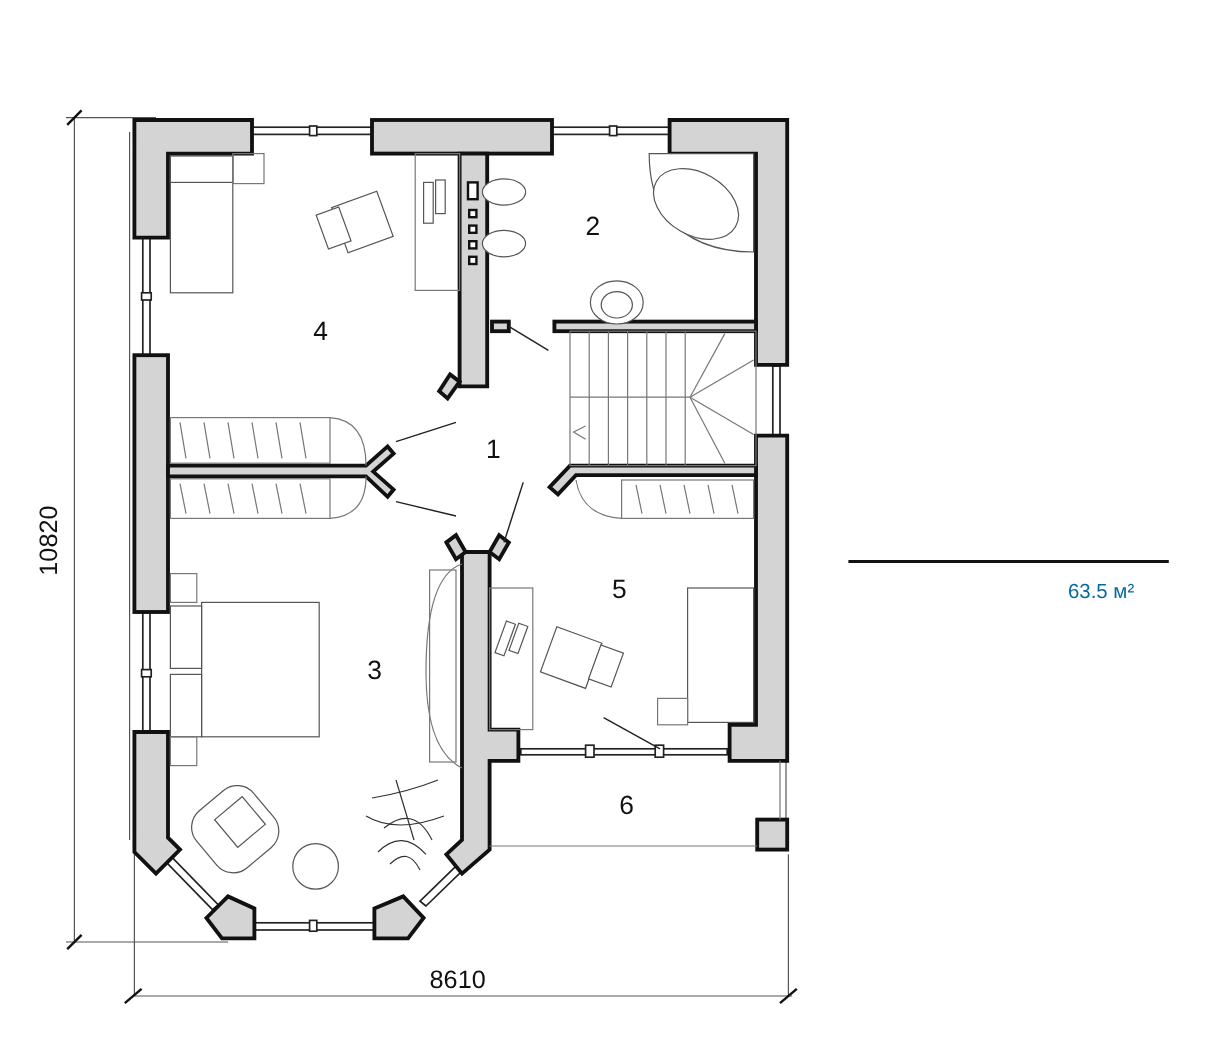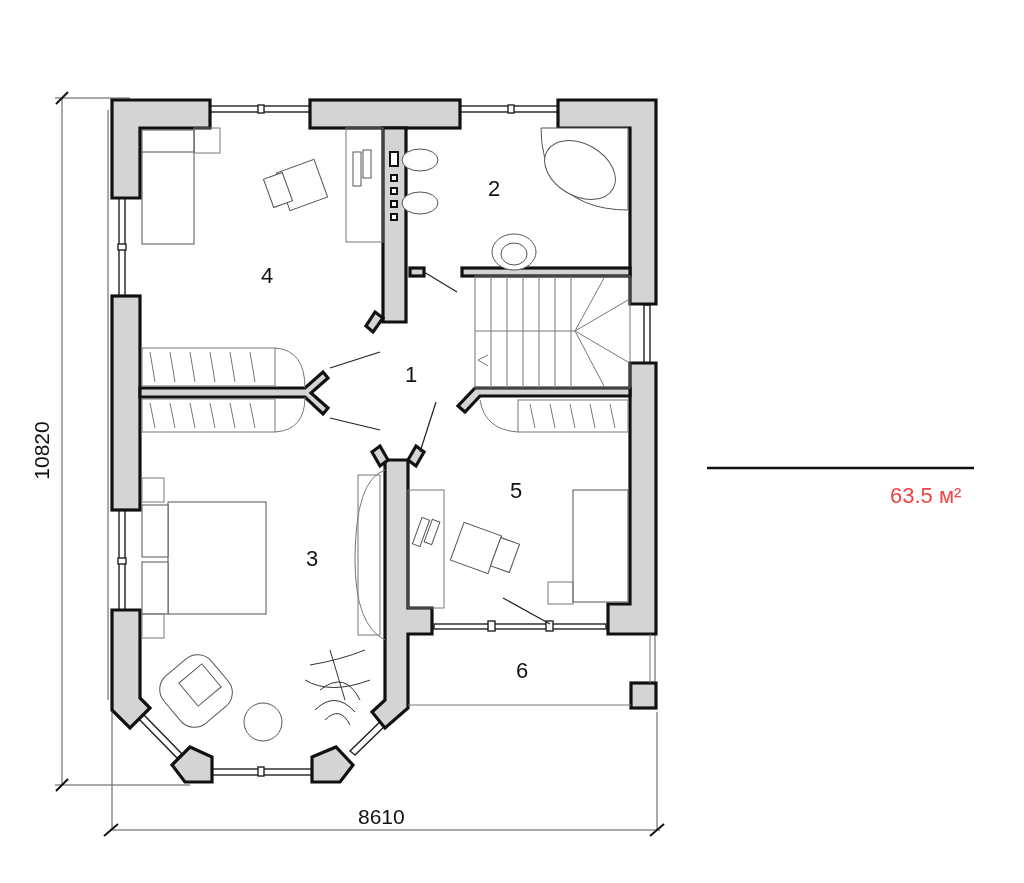--- a/index.html
+++ b/index.html
@@ -8,21 +8,21 @@
   svg { position: absolute; left: 0; top: 0; }
   .wall { fill: #d4d4d4; stroke: #111; stroke-width: 3.2; stroke-linejoin: miter; }
   .thin { fill: none; stroke: #777; stroke-width: 1; }
   .line { fill: none; stroke: #222; stroke-width: 1.2; }
   .furn { fill: #fff; stroke: #555; stroke-width: 1; }
   .win { fill: #fff; stroke: #222; stroke-width: 1.4; }
   .dim { stroke: #555; stroke-width: 1; fill: none; }
   .tick { stroke: #111; stroke-width: 2; }
   .lbl { position: absolute; font-size: 22px; color: #111; line-height: 1; }
   .dimlbl { position: absolute; font-size: 21px; color: #111; line-height: 1; }
-  .area { position: absolute; font-size: 22px; color: #ef4444; text-align: right; }
+  .area { position: absolute; font-size: 17px; color: #0369a1; text-align: right; }
 </style>
 </head>
 <body>
 
 <svg width="1024" height="883" viewBox="0 0 1024 883">
 
   <g>
     <line class="dim" x1="62" y1="98" x2="62" y2="785"></line>
     <line class="dim" x1="55" y1="98" x2="130" y2="98"></line>
     <line class="dim" x1="55" y1="785" x2="190" y2="785"></line>

